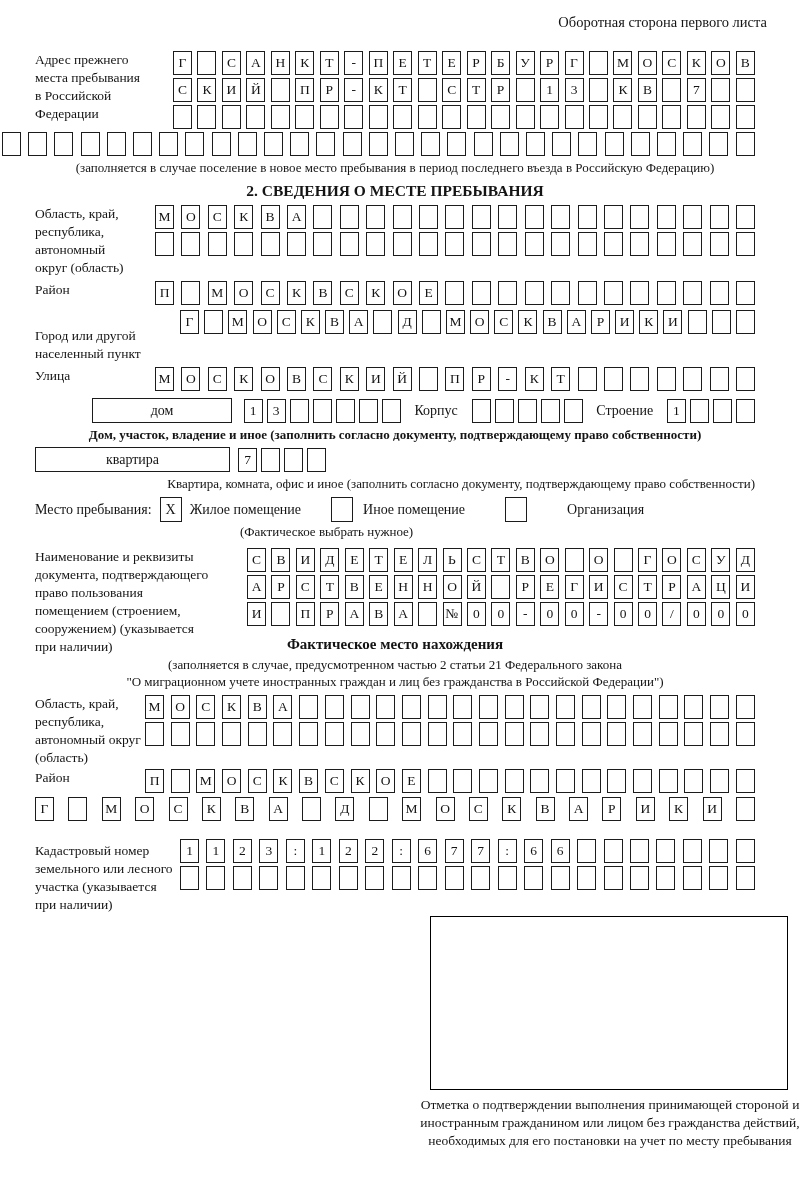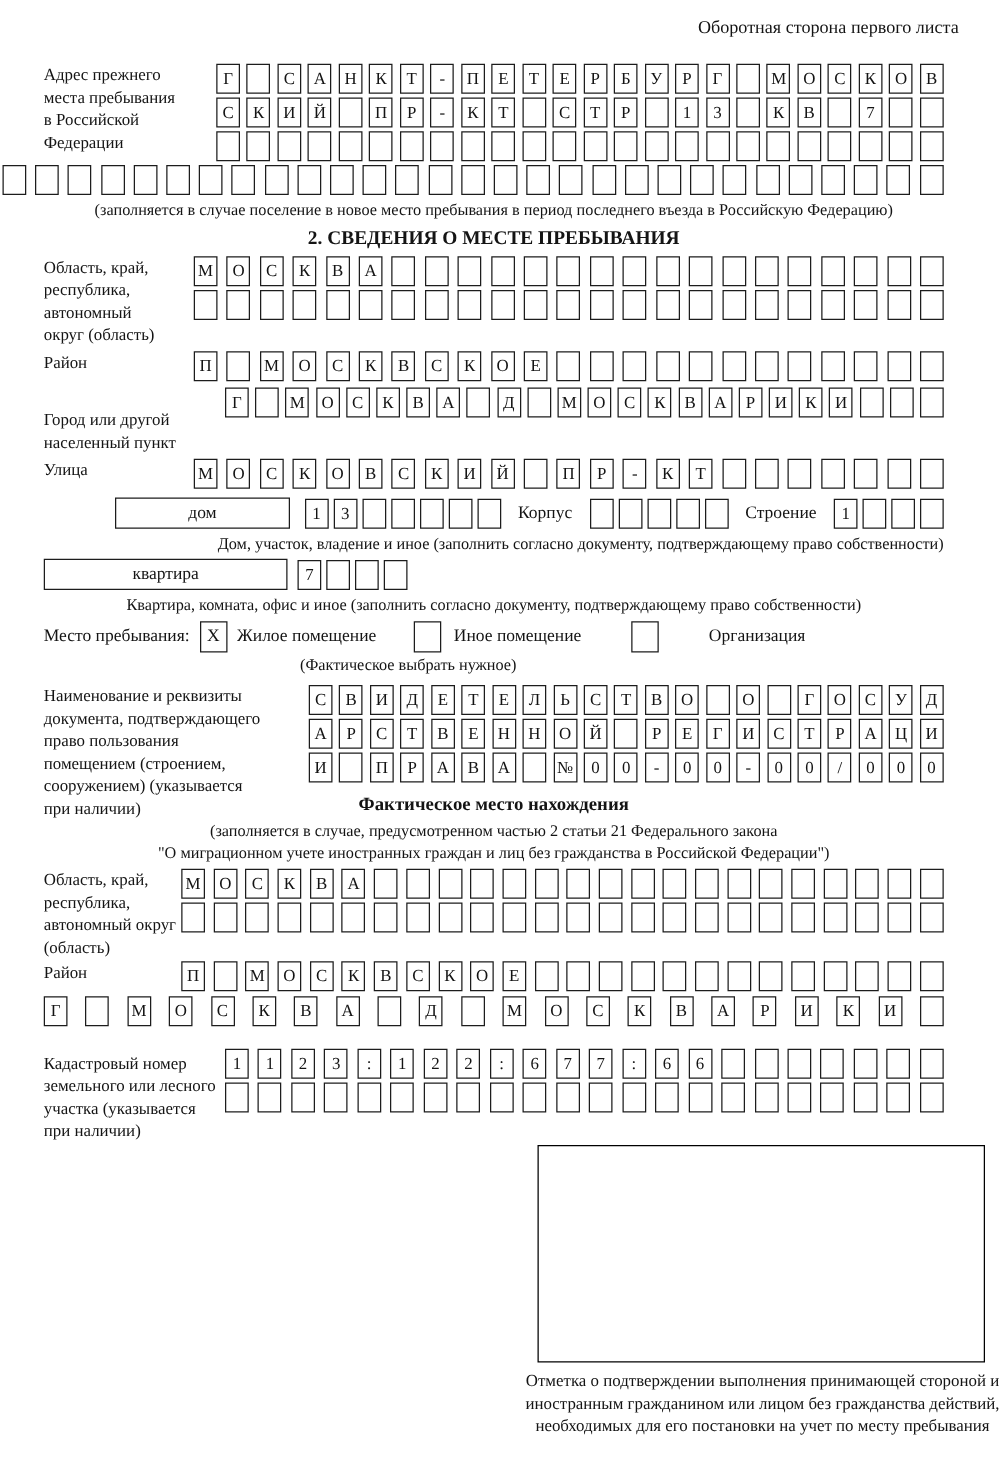--- a/index.html
+++ b/index.html
@@ -351,32 +351,32 @@
         <span class="cell"></span>
       </div>
     <div class="inline-label">Строение</div>
     <div class="cell-group">
         <span class="cell">1</span>
         <span class="cell"></span>
         <span class="cell"></span>
         <span class="cell"></span>
       </div>
   </div>
-  <div class="center-note" style="text-align:right;">Дом, участок, владение и иное (заполнить согласно документу, подтверждающему право собственности)</div>
+  <div class="center-note" style="text-align:center;font-weight:bold;">Дом, участок, владение и иное (заполнить согласно документу, подтверждающему право собственности)</div>
 
   <div class="kv-row">
     <div class="named-box" style="width:195px; margin-left:0;">квартира</div>
     <div class="cell-group">
         <span class="cell">7</span>
         <span class="cell"></span>
         <span class="cell"></span>
         <span class="cell"></span>
       </div>
   </div>
-  <div class="center-note" style="text-align:center;font-family:Liberation Serif, serif;">Квартира, комната, офис и иное (заполнить согласно документу, подтверждающему право собственности)</div>
+  <div class="center-note" style="text-align:right;font-family:Liberation Serif, serif;">Квартира, комната, офис и иное (заполнить согласно документу, подтверждающему право собственности)</div>
 
   <div class="mesto-row">
     <span>Место пребывания:</span>
     <span class="checkbox" style="margin-left:8px;">X</span>
     <span style="margin-left:8px;">Жилое помещение</span>
     <span class="checkbox" style="margin-left:30px;"></span>
     <span style="margin-left:10px;">Иное помещение</span>
     <span class="checkbox" style="margin-left:40px;"></span>
     <span style="margin-left:40px;">Организация</span>
   </div>

